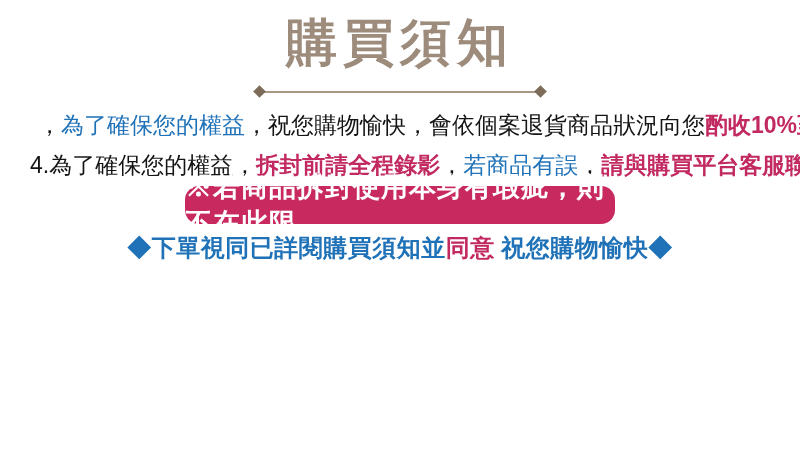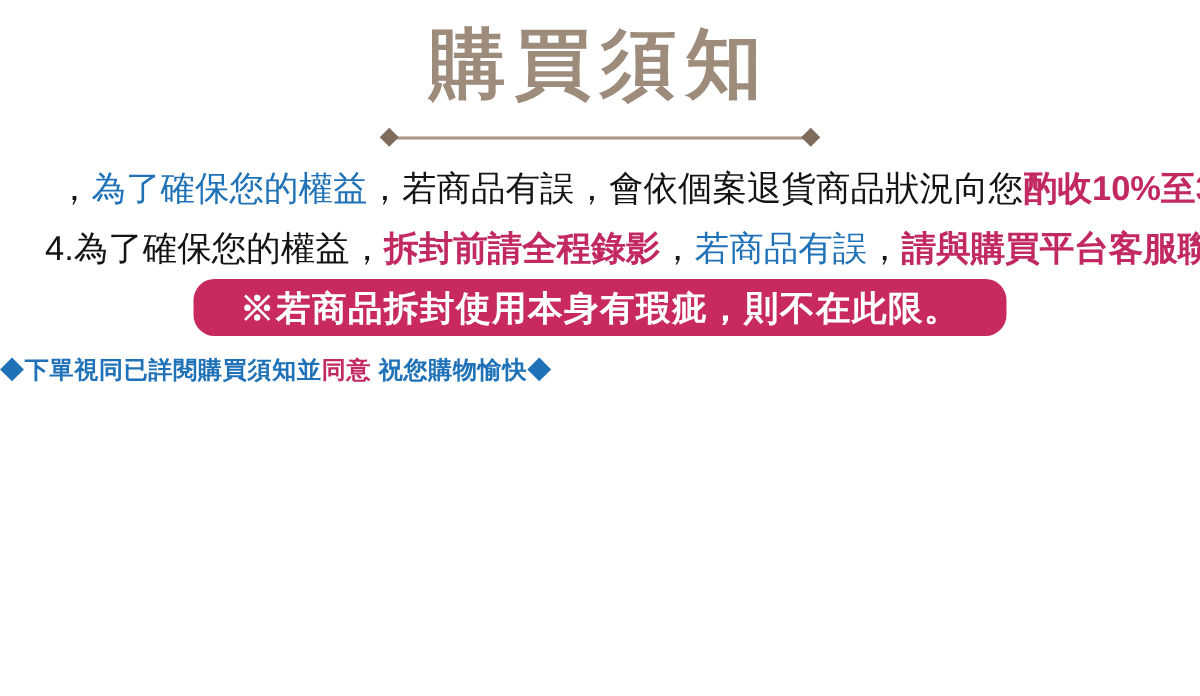--- a/index.html
+++ b/index.html
@@ -47,58 +47,60 @@
   .indent2 { padding-left:17px; }
   .gap { margin-top:7px; }
   
   [data-c="ink"]     { color:var(--ink); }
   [data-c="blue"]    { color:var(--blue); }
   [data-c="crimson"] { color:var(--crimson); font-weight:700; }
   [data-c="hotpink"] { color:var(--hotpink); font-weight:700; }
   .subtitle [data-c="crimson"], .subtitle [data-c="blue"] { font-weight:700; }
   
   .banner {
-    width:542px; height:38px;
+    width:430px; height:38px;
     margin:4px auto 0 auto;
     background:var(--banner);
     border-radius:14px;
     color:#ffffff;
-    font-size:23px;
+    font-size:27px;
     font-weight:700;
     letter-spacing:1px;
     display:flex; align-items:center; justify-content:center;
   }
   
   .footer {
     margin-top:10px;
-    font-size:16px;
+    text-align:center;
+    font-size:24px;
     font-weight:600;
     letter-spacing:0.5px;
     line-height:28px;
+    font-family:Liberation Serif, serif;
   }
 </style>
 </head>
 <body>
 
 <div class="page">
 
   <h1 class="title">購買須知</h1>
 
   <div class="divider">
     <span class="dmd"></span>
     <span class="rule"></span>
     <span class="dmd"></span>
   </div>
 
 
   <div class="body">
 
     <div>
       <div class="line indent1">
-        <span data-c="ink">，</span><span data-c="blue">為了確保您的權益</span><span data-c="ink">，若商品有誤，會依個案退貨商品狀況向您</span><span data-c="crimson">酌收10%至30%</span>
+        <span data-c="ink">，</span><span data-c="blue">為了確保您的權益</span><span data-c="ink">，祝您購物愉快，會依個案退貨商品狀況向您</span><span data-c="crimson">酌收10%至30%</span>
       </div>
     </div>
 
 
 
     <div class="line gap">
       <span data-c="ink">4.為了確保您的權益，</span><span data-c="crimson">拆封前請全程錄影</span><span data-c="ink">，</span><span data-c="blue">若商品有誤</span><span data-c="ink">，</span><span data-c="crimson">請與購買平台客服聯繫。</span>
     </div>
 
   </div>

